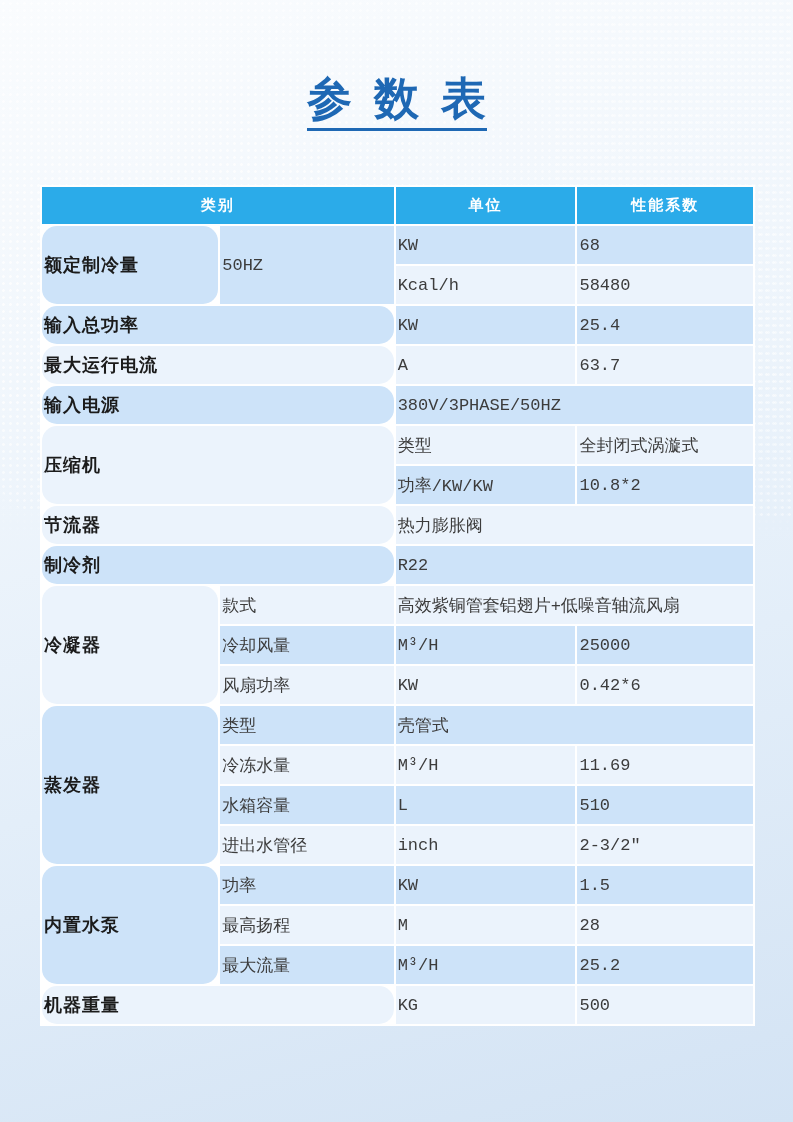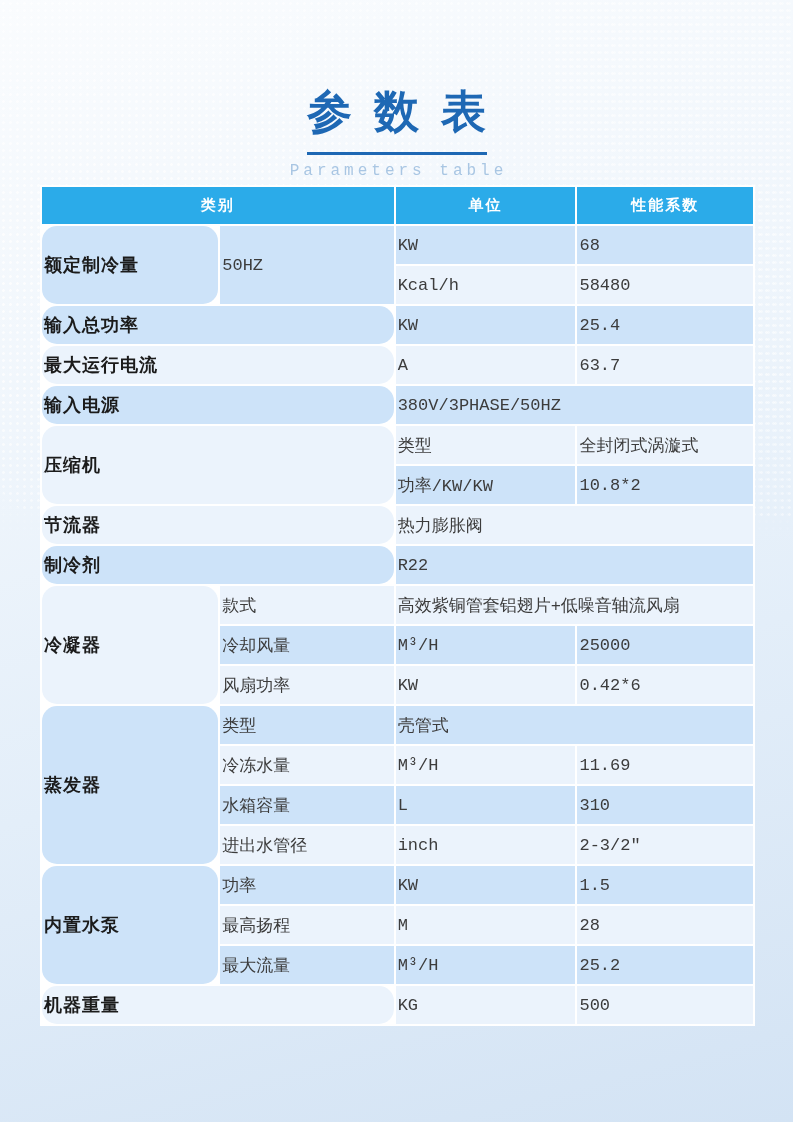--- a/index.html
+++ b/index.html
@@ -27,21 +27,21 @@
   }
   #dots-main{left:0;top:0;width:793px;height:545px;opacity:.55;
     -webkit-mask-image:linear-gradient(to bottom,#000 72%,transparent 100%);
             mask-image:linear-gradient(to bottom,#000 72%,transparent 100%);}
   #dots-left{left:0;top:70px;width:410px;height:440px;opacity:.45;border-radius:30px;}
   #dots-right{right:0;top:0;width:238px;height:520px;opacity:.45;}
 
   .title-block{position:absolute;top:74px;left:0;width:100%;text-align:center;}
   .title{
     font-family:"Liberation Serif","DejaVu Serif",serif;
-    font-weight:bold;font-size:45px;line-height:1.15;margin:13px;
+    font-weight:bold;font-size:45px;line-height:1.15;margin:0;
     color:var(--title-blue);letter-spacing:22px;text-indent:22px;
   }
   .title-underline{width:180px;height:3px;background:var(--title-blue);margin:2px auto 7px;}
   .subtitle{
     font-family:"Liberation Mono","DejaVu Sans Mono",monospace;
     font-size:16px;margin:0;color:var(--subtitle-blue);letter-spacing:4px;text-indent:4px;
   }
 
   .table-wrap{position:absolute;left:40px;top:185px;width:715px;background:#ffffff;}
   table.param-table{border-collapse:separate;border-spacing:2px;width:100%;table-layout:fixed;}
@@ -65,21 +65,20 @@
 </head>
 <body>
 
 <div class="dots" id="dots-main"></div>
 <div class="dots" id="dots-left"></div>
 <div class="dots" id="dots-right"></div>
 
 <div class="title-block">
   <h1 class="title">参数表</h1>
   <div class="title-underline"></div>
-  <p class="subtitle">Parameters table</p>
 </div>
 
 <div class="table-wrap">
   <table class="param-table">
     <colgroup>
       <col style="width:25%">
       <col style="width:24.6%">
       <col style="width:25.5%">
       <col style="width:24.9%">
     </colgroup>
@@ -153,21 +152,21 @@
           <td colspan="2" class="dark">壳管式</td>
         </tr>
         <tr>
           <td class="light">冷冻水量</td>
           <td class="light">M³/H</td>
           <td class="light">11.69</td>
         </tr>
         <tr>
           <td class="dark">水箱容量</td>
           <td class="dark">L</td>
-          <td class="dark">310</td>
+          <td class="dark">510</td>
         </tr>
         <tr>
           <td class="light">进出水管径</td>
           <td class="light">inch</td>
           <td class="light">2-3/2″</td>
         </tr>
         <tr>
           <td rowspan="3" class="lbl dark">内置水泵</td>
           <td class="dark">功率</td>
           <td class="dark">KW</td>

